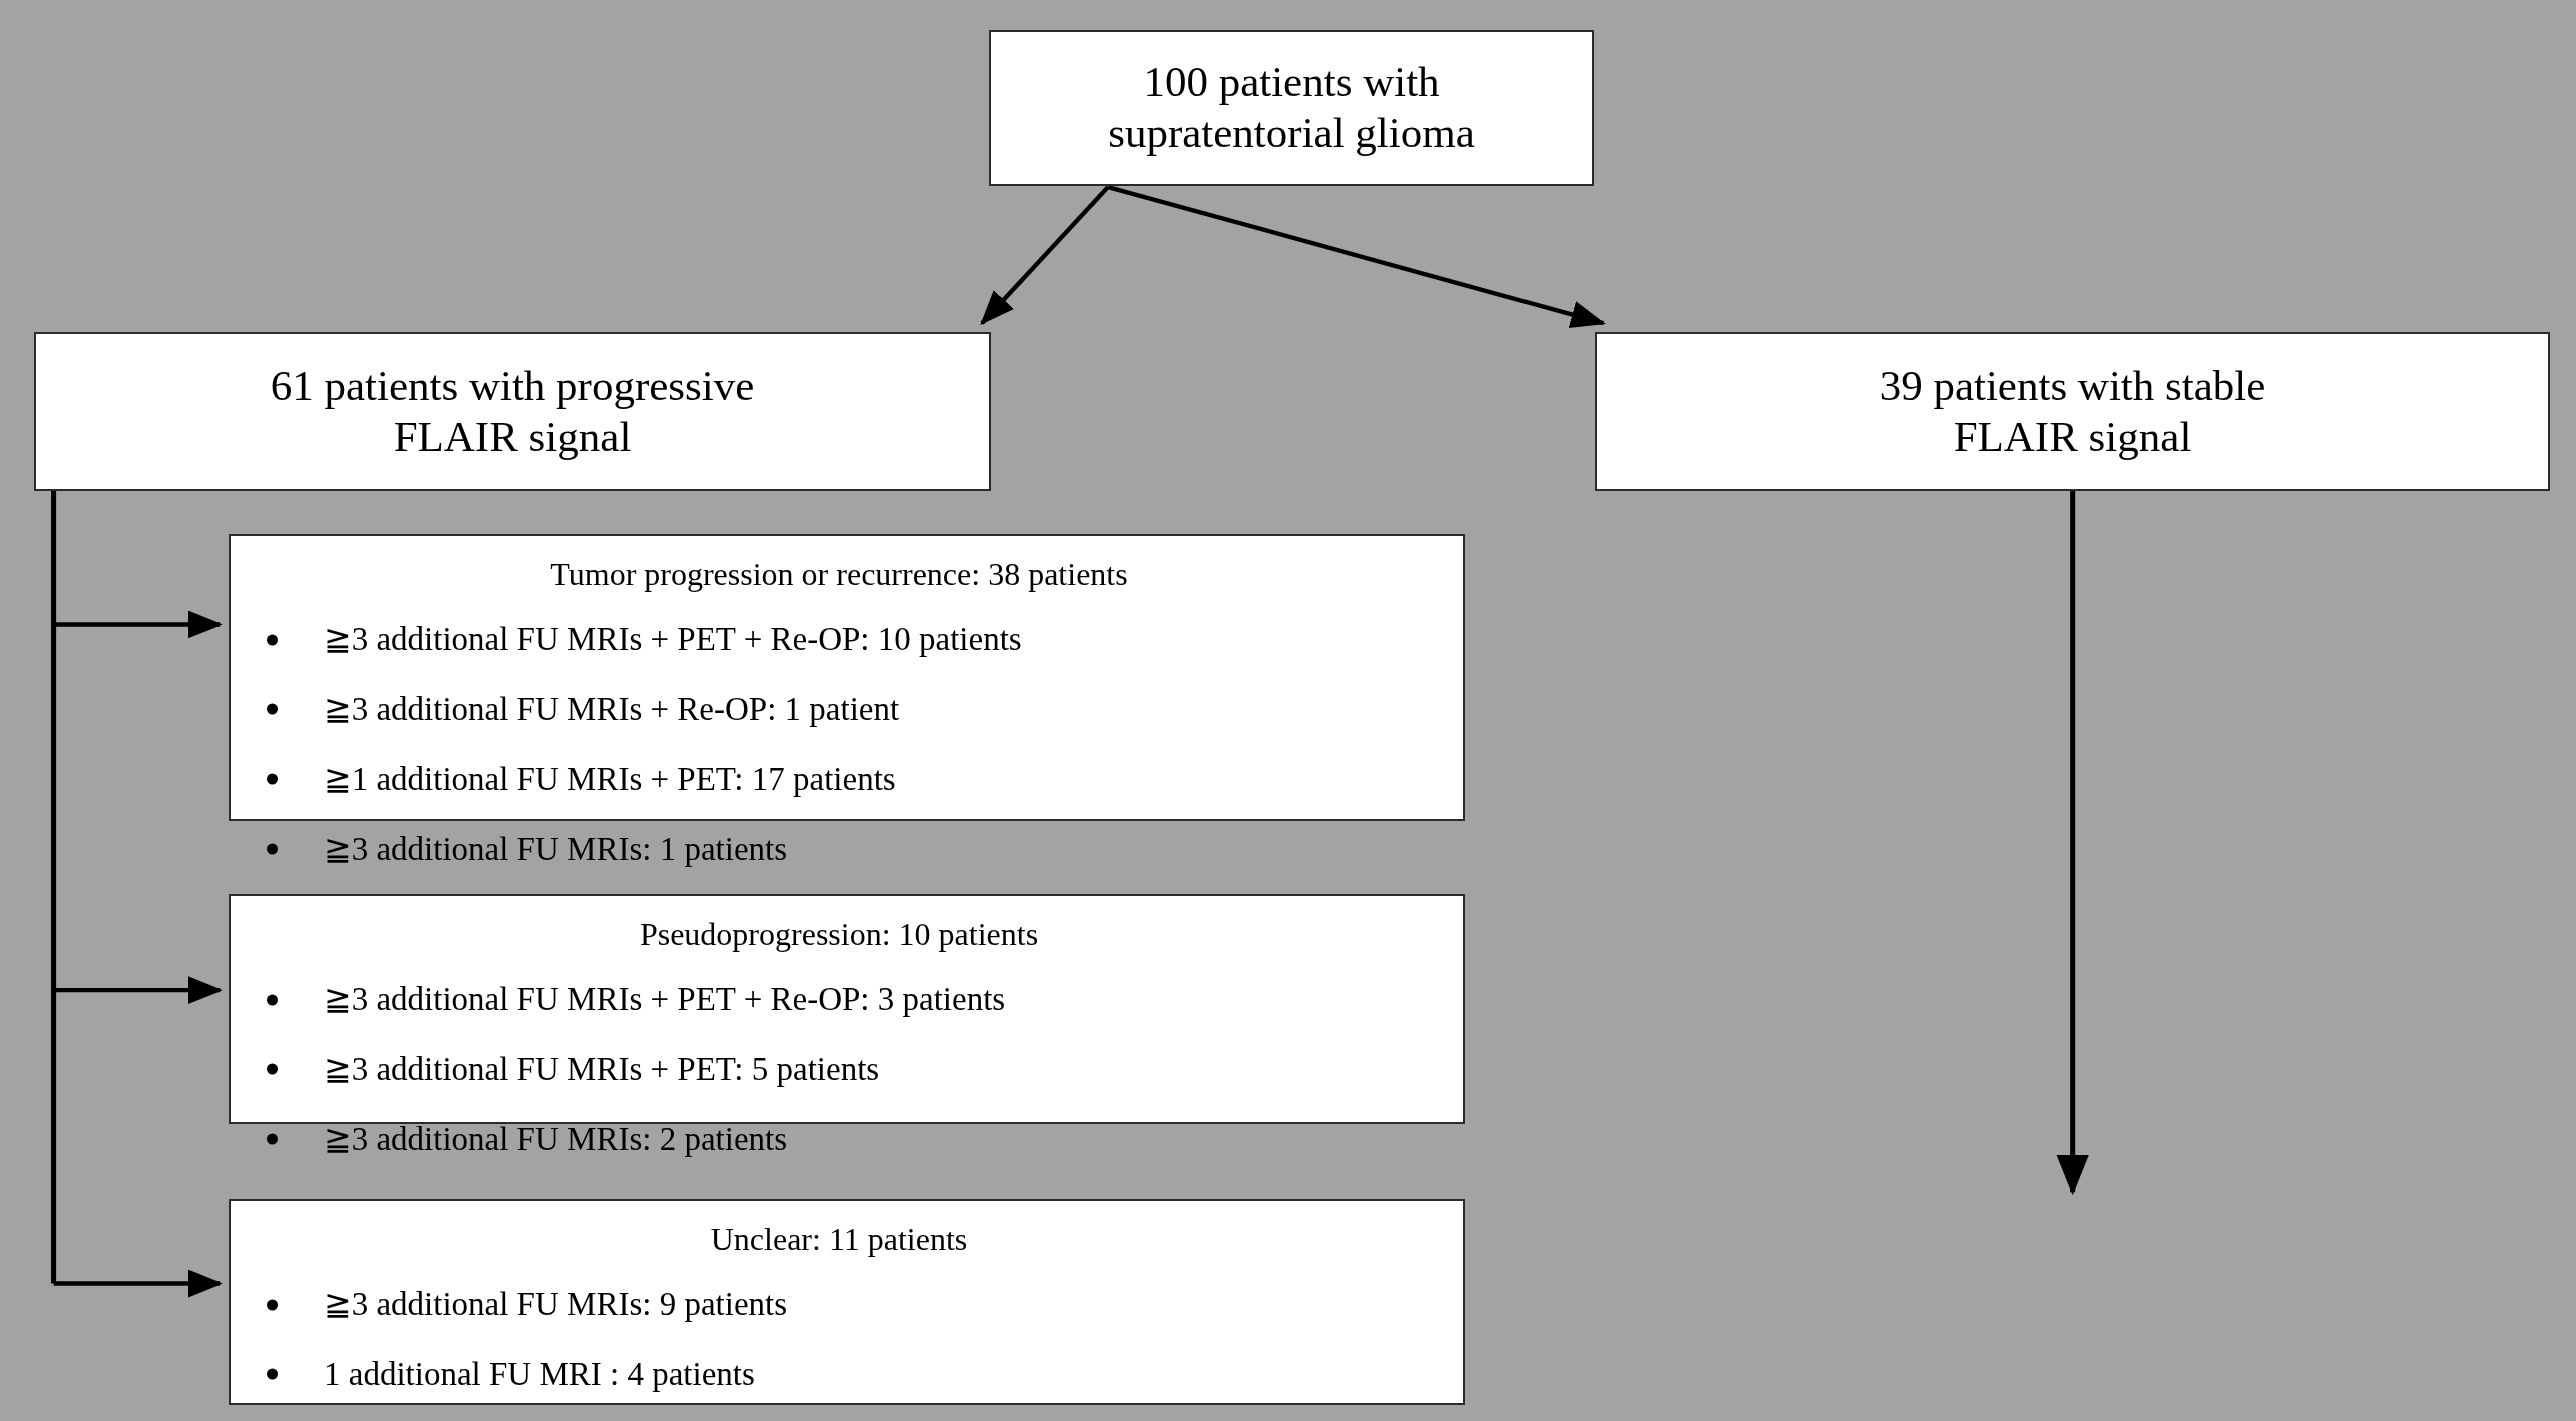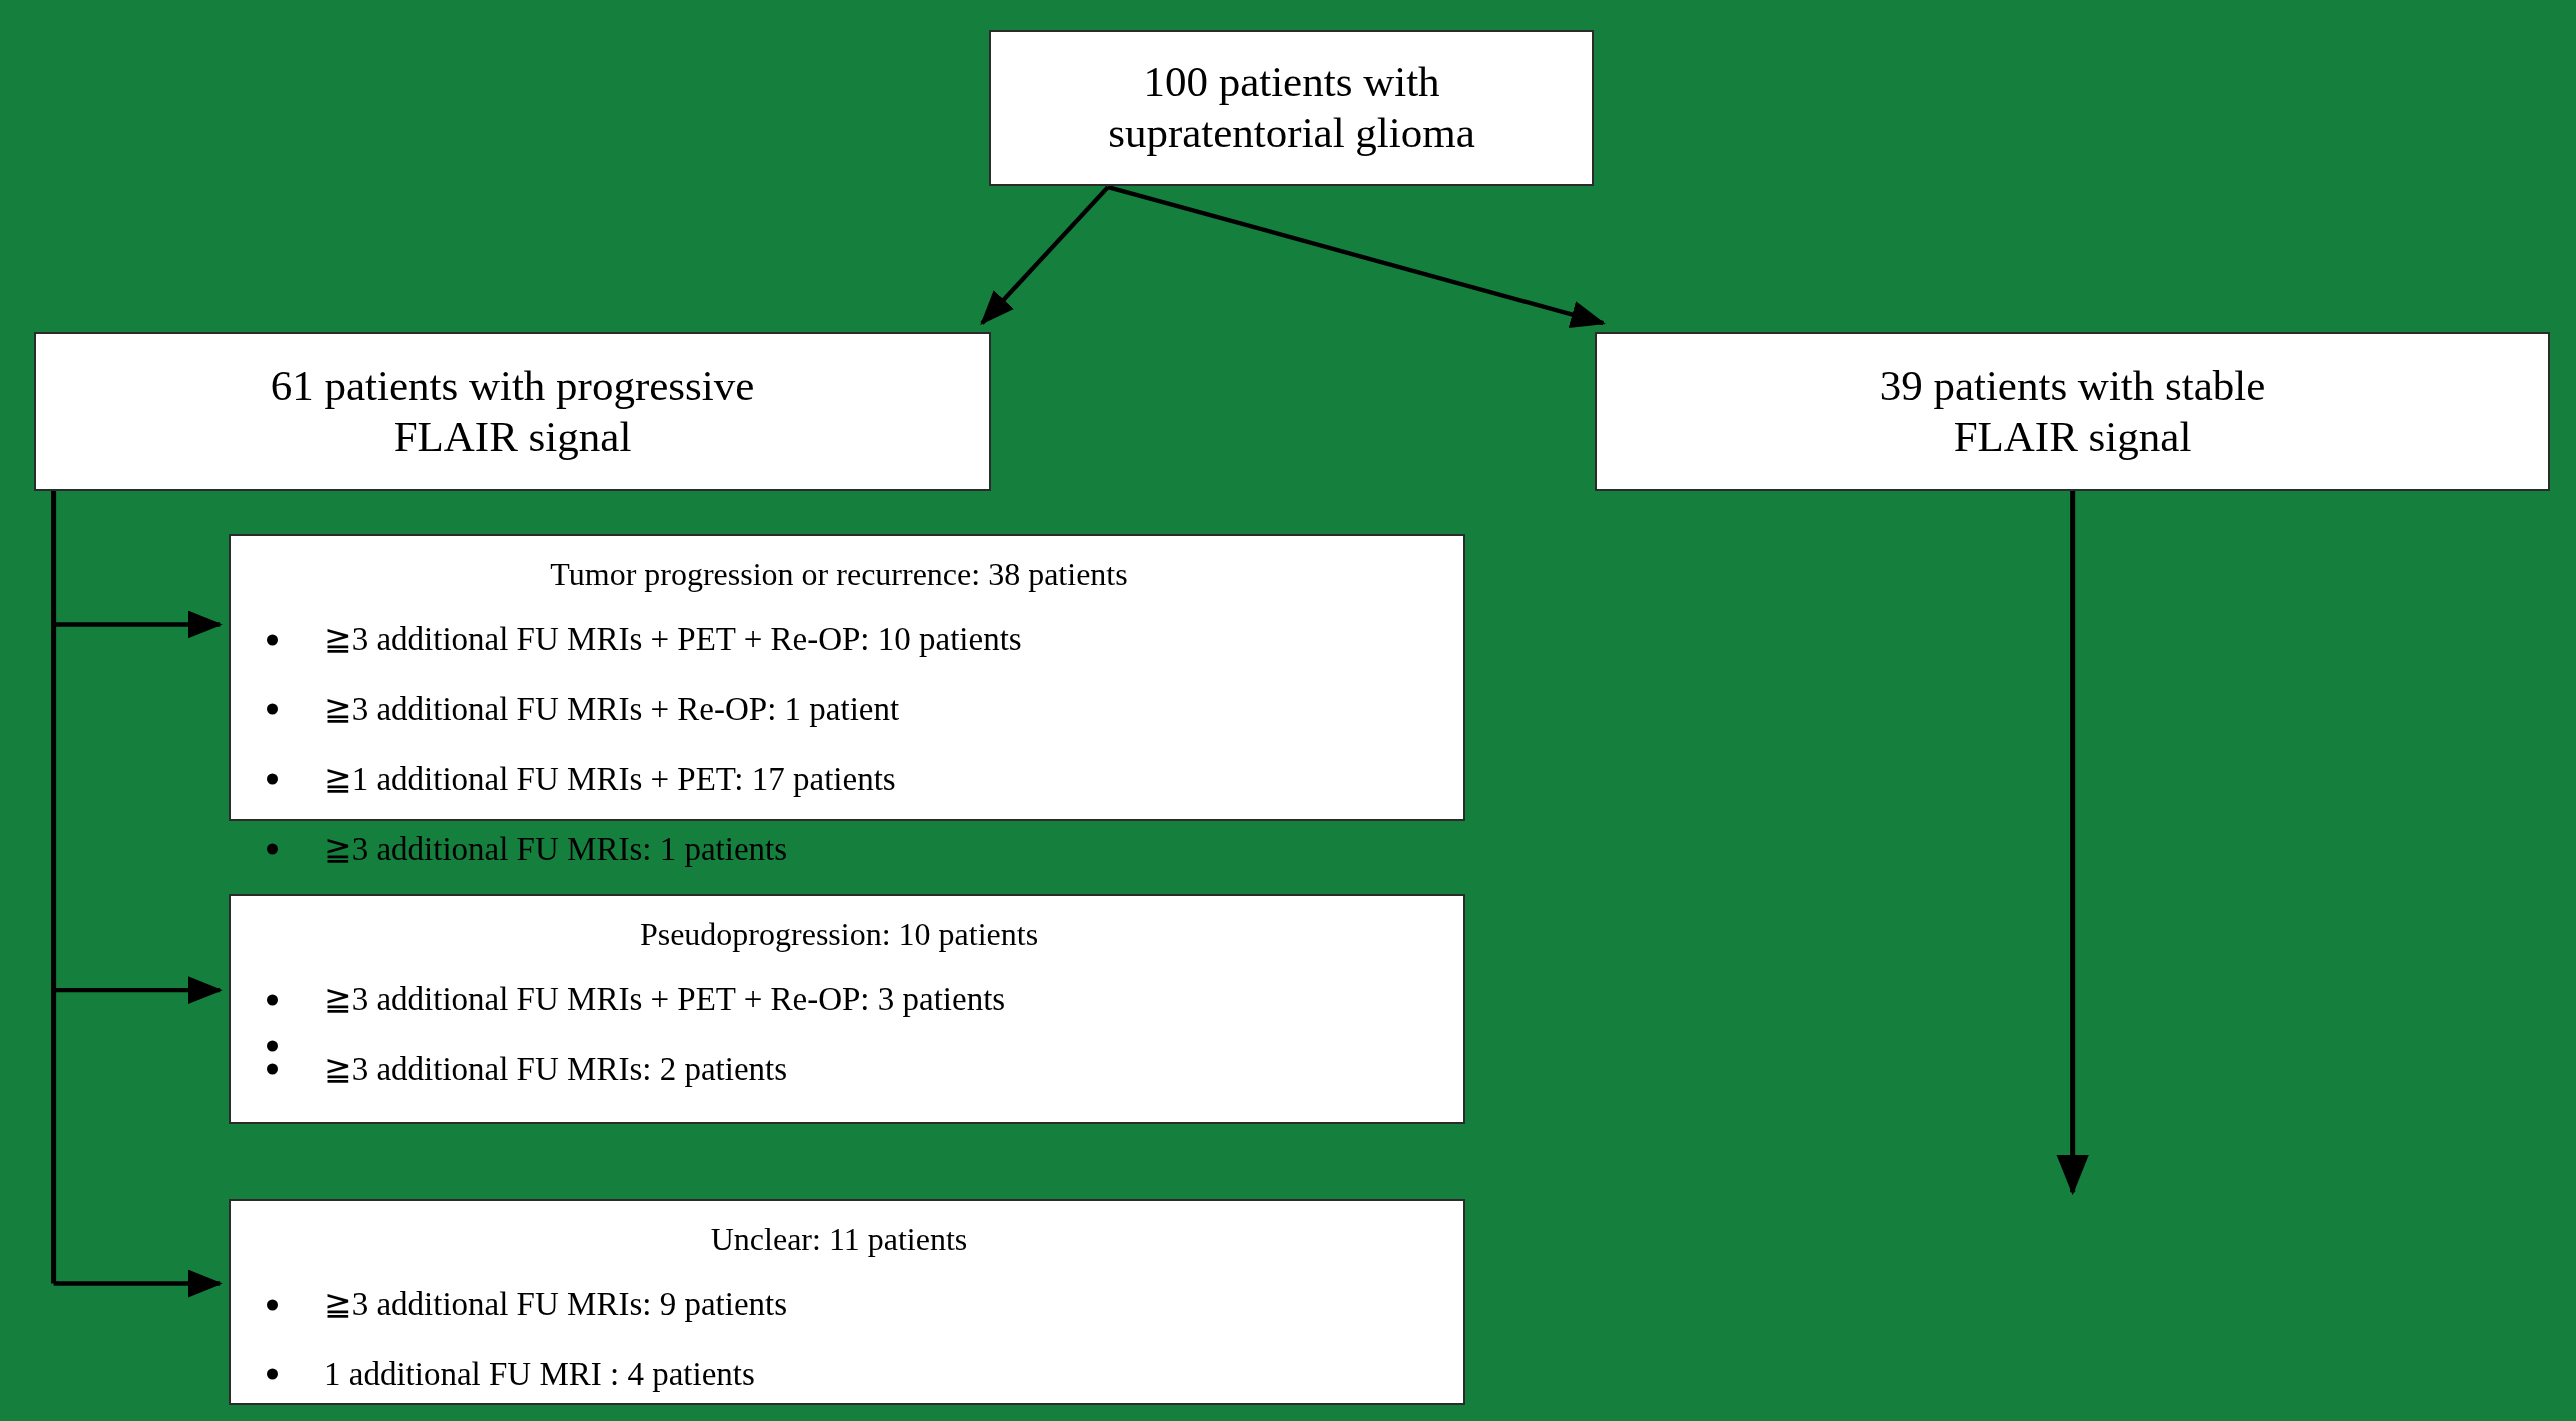--- a/index.html
+++ b/index.html
@@ -8,21 +8,21 @@
     background: #ffffff;
   }
   body {
     font-family: "Liberation Serif", "DejaVu Serif", serif;
     color: #000000;
   }
   #canvas {
     position: relative;
     width: 2576px;
     height: 1422px;
-    background: #15803d;
+    background: #a3a3a3;
     overflow: hidden;
   }
   .box {
     position: absolute;
     box-sizing: border-box;
     border: 2.9px solid #2b2b2b;
     background: #ffffff;
     display: flex;
     flex-direction: column;
     justify-content: center;
@@ -147,20 +147,21 @@
 
   <div class="box detail" style="left:229px; top:894px; width:1236px; height:230px;">
     <div class="detail-heading">Pseudoprogression: 10 patients</div>
     <ul class="detail-list">
       <li>
         <span class="bullet-dot"></span>
         <span>≧3 additional FU MRIs + PET + Re-OP: 3 patients</span>
       </li>
       <li>
         <span class="bullet-dot"></span>
+        <span>≧3 additional FU MRIs + PET: 5 patients</span>
       </li>
       <li>
         <span class="bullet-dot"></span>
         <span>≧3 additional FU MRIs: 2 patients</span>
       </li>
     </ul>
   </div>
 
   <div class="box detail" style="left:229px; top:1199px; width:1236px; height:206px;">
     <div class="detail-heading">Unclear: 11 patients</div>

